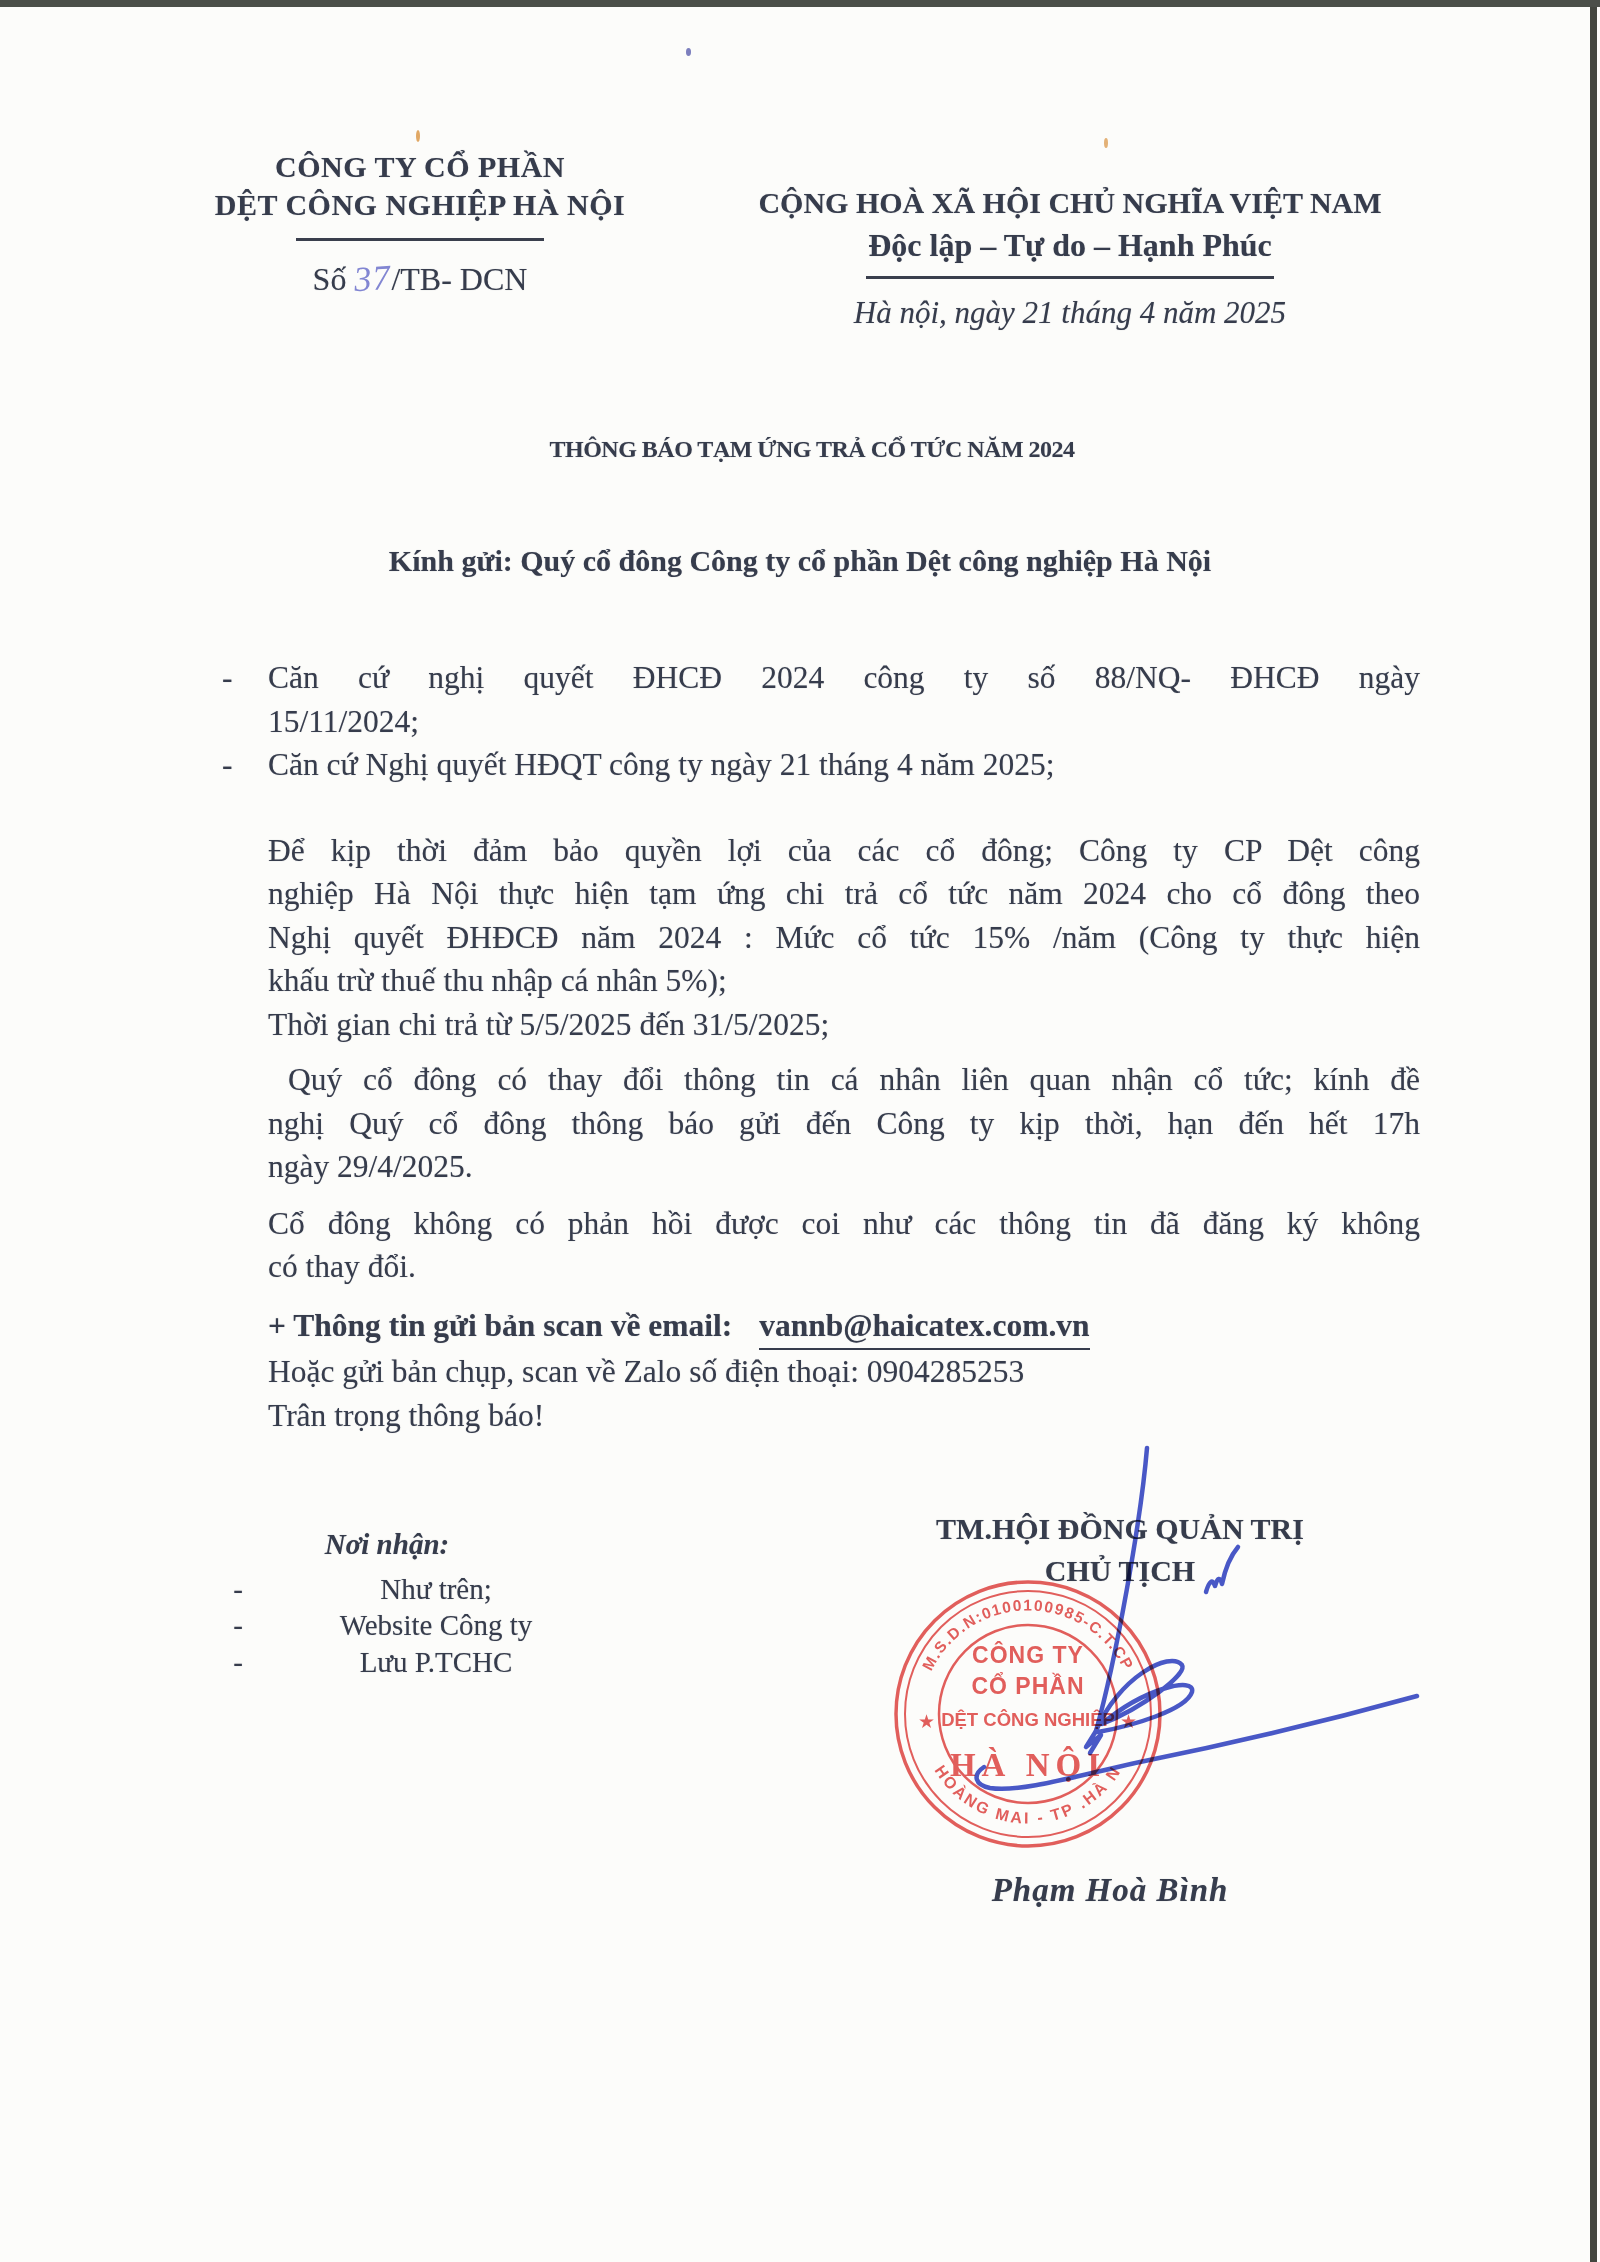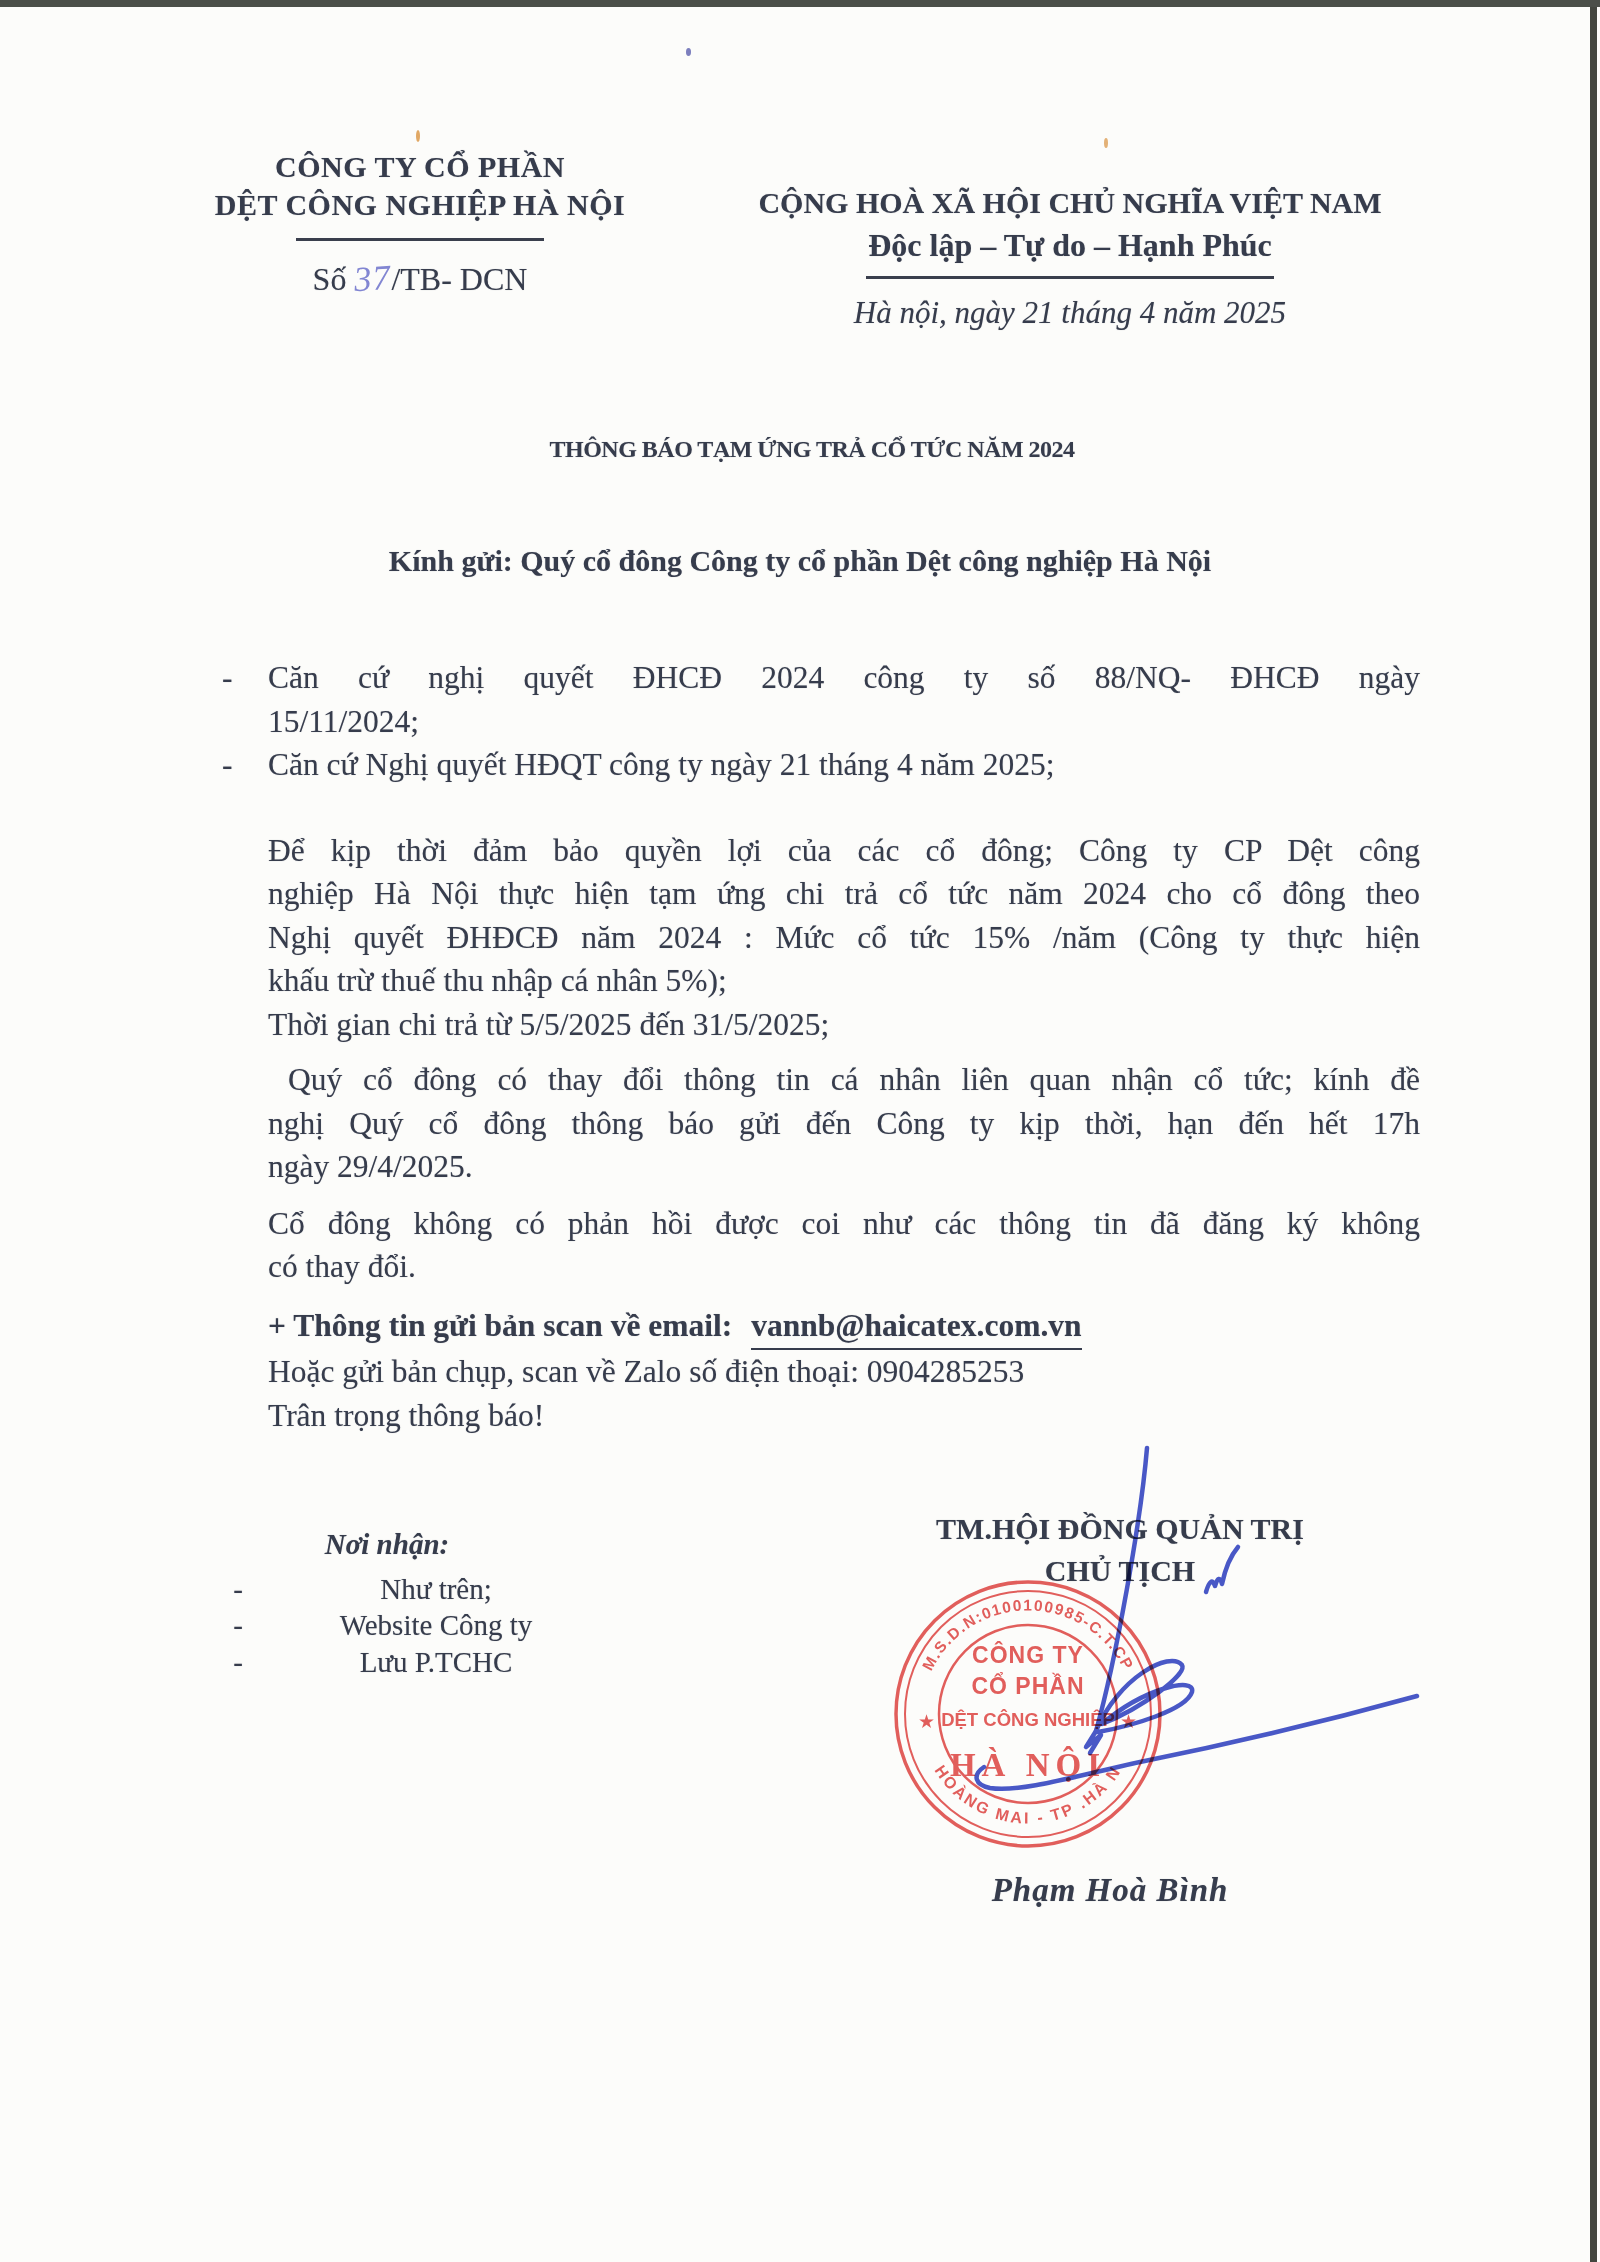--- a/index.html
+++ b/index.html
@@ -38,21 +38,21 @@
   
   #body-text{left:268px;top:656px;width:1152px;font-size:31.5px;line-height:43.5px;}
   #body-text .ln{position:relative;}
   .jl{text-align:justify;text-align-last:justify;-moz-text-align-last:justify;white-space:nowrap;}
   .dash{position:absolute;left:-46px;width:30px;}
   .mt-lg{margin-top:42px;}
   .mt-sm{margin-top:12px;margin-left:20px;}
   .mt-sm2{margin-top:13px;}
   .mt-sm3{margin-top:15px;font-weight:bold;}
   #email-row{display:flex;align-items:baseline;}
-  #email-addr{margin-left:19px;border-bottom:2px solid #363c4c;padding-bottom:1px;}
+  #email-addr{margin-left:27px;border-bottom:2px solid #363c4c;padding-bottom:1px;}
 
   
   #recipients{left:177px;top:1526px;width:420px;font-size:29px;line-height:36.5px;text-align:center;}
   #recipients .label{font-size:29px;margin-bottom:8px;}
   #recipients .item{position:relative;padding-left:98px;}
   #recipients .item .dash{left:46px;}
 
   
   #sig-head{left:850px;top:1508px;width:540px;font-size:30px;line-height:42px;}
   #signer-name{left:850px;top:1872px;width:520px;font-size:33px;letter-spacing:1px;}

